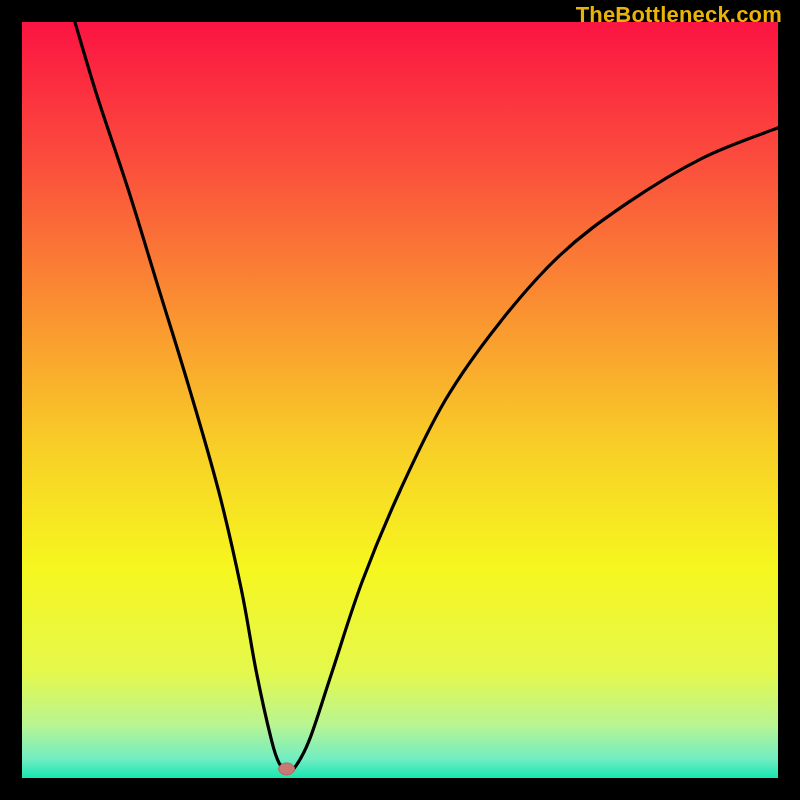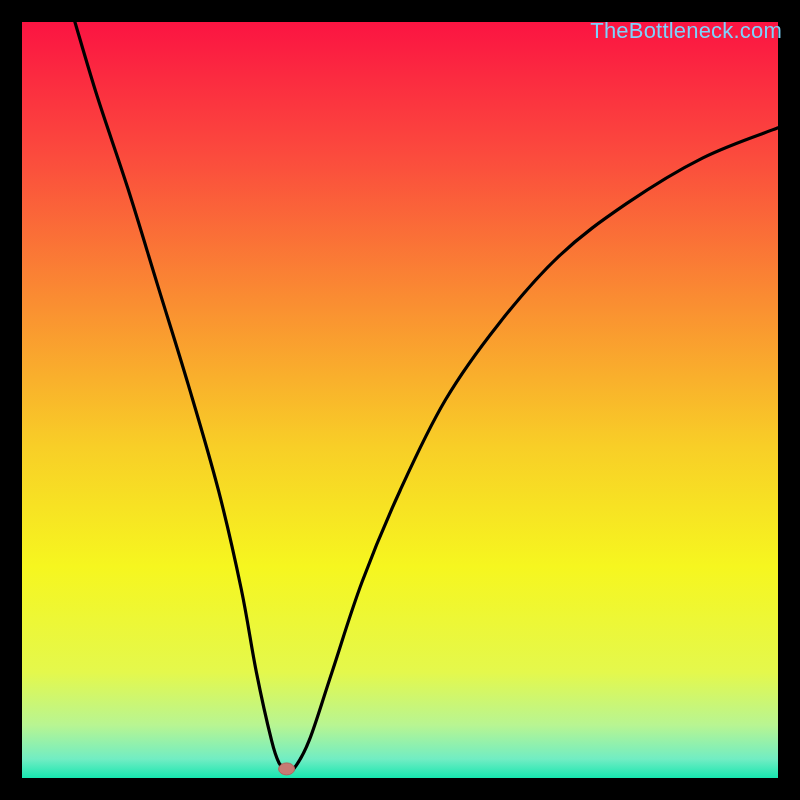--- a/index.html
+++ b/index.html
@@ -6,25 +6,25 @@
   body {
     width: 800px;
     height: 800px;
     background: #000;
     position: relative;
     font-family: Arial, Helvetica, sans-serif;
     overflow: hidden;
   }
   .watermark {
     position: absolute;
-    top: 18px;
+    top: 2px;
     right: 18px;
     font-size: 22px;
-    font-weight: 400;
-    color: #7dd3fc;
+    font-weight: 700;
+    color: #eab308;
     letter-spacing: 0.2px;
     z-index: 10;
   }
   .plot-frame {
     position: absolute;
     left: 22px;
     top: 22px;
     width: 756px;
     height: 756px;
     background: #000;

